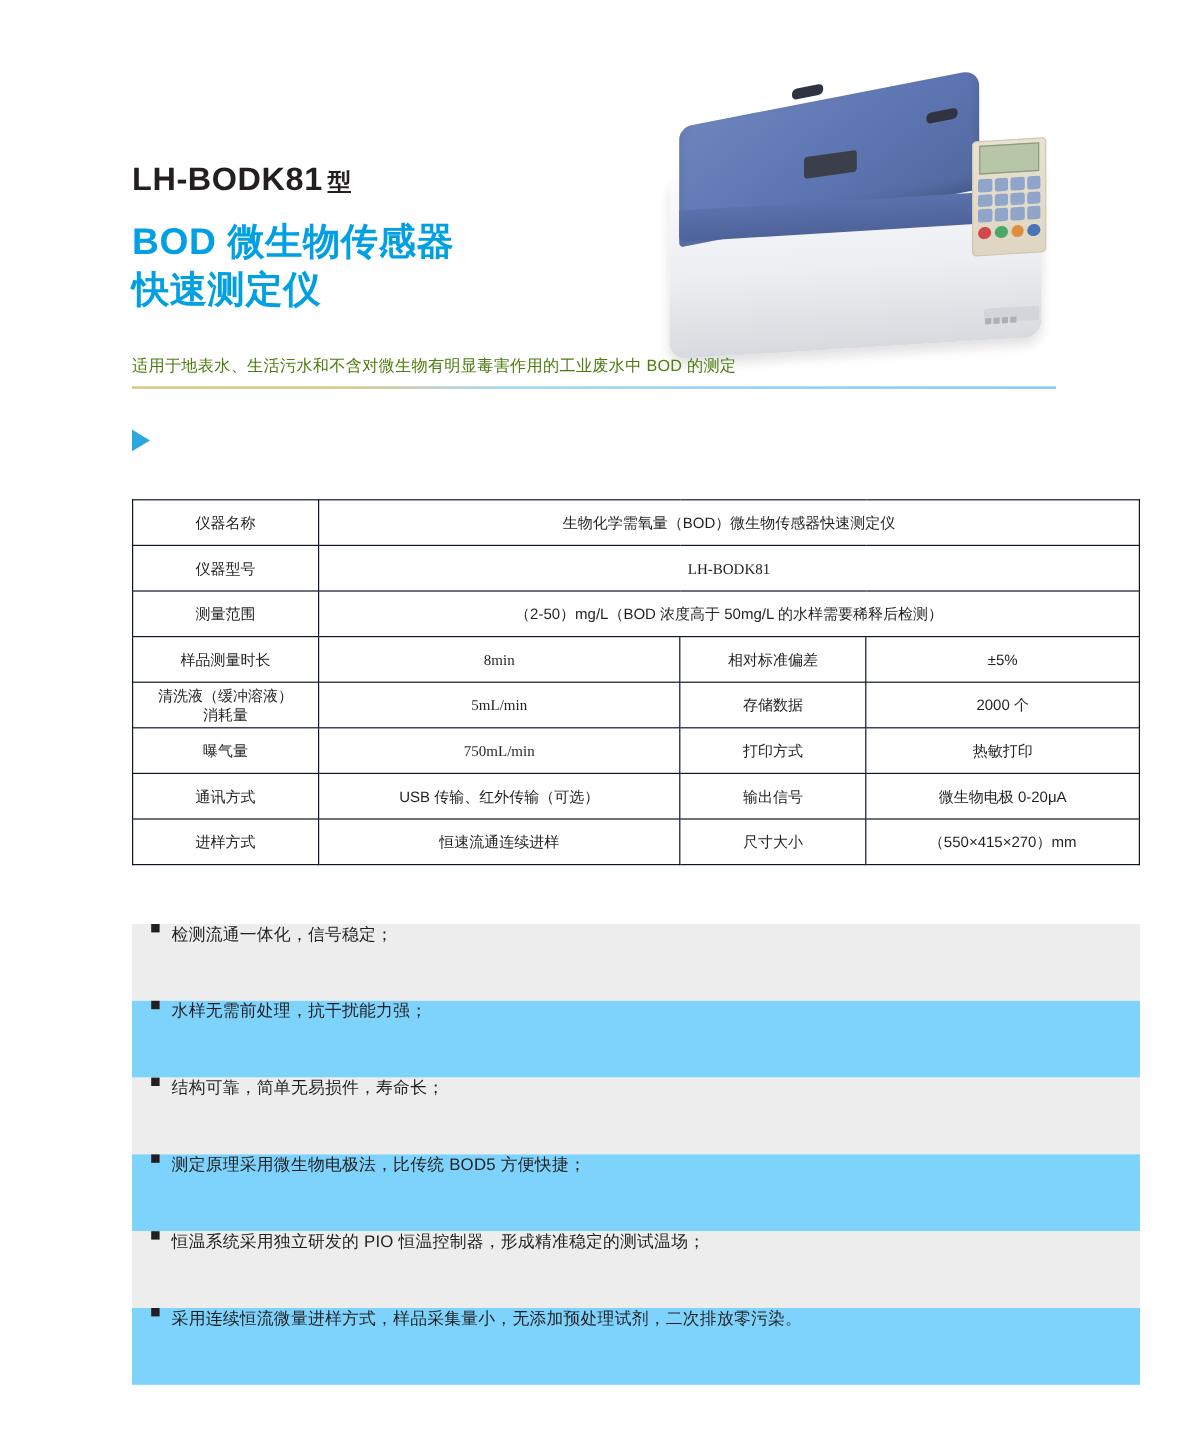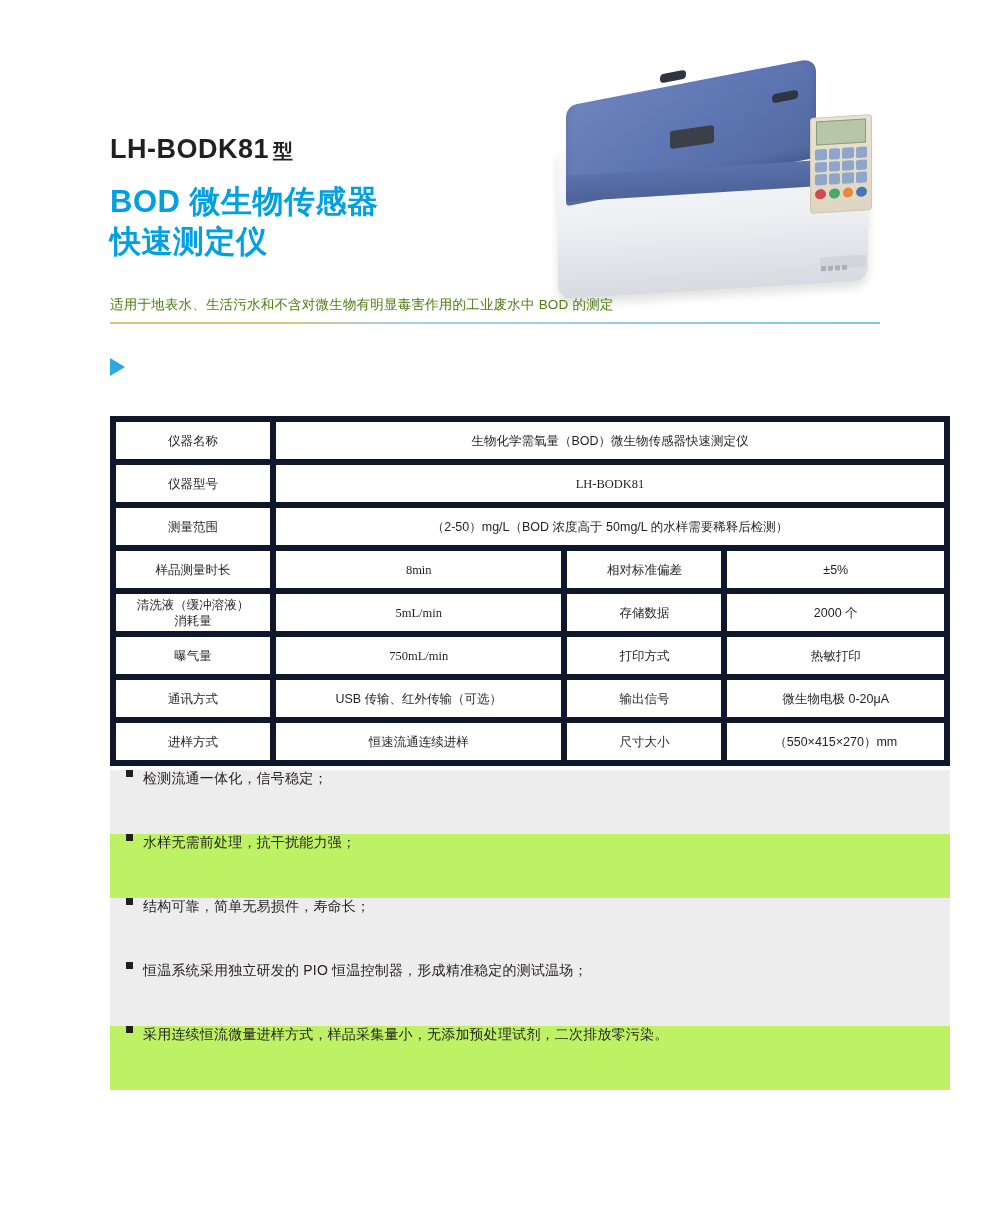--- a/index.html
+++ b/index.html
@@ -224,21 +224,21 @@
     top: 416px;
     width: 840px;
   }
   table.spec {
     width: 100%;
     border-collapse: collapse;
     font-size: 12.5px;
     color: #231f20;
   }
   table.spec td {
-    border: 6px solid #0f172a;
+    border: 1px solid #0f172a;
     height: 33px;
     text-align: center;
     vertical-align: middle;
     padding: 2px 6px;
     line-height: 16px;
   }
   table.spec td.label {
     width: 142px;
   }
   table.spec td.mid-label {
@@ -256,21 +256,21 @@
   .feature {
     height: 64px;
     display: flex;
     align-items: flex-start;
     padding-left: 16px;
     font-size: 14px;
     color: #231f20;
     letter-spacing: 0.2px;
   }
   .feature.odd { background: #ededed; }
-  .feature.even { background: #bef264; }
+  .feature.even { background: #7dd3fc; }
   .bullet {
     width: 7px; height: 7px;
     background: #231f20;
     margin-right: 10px;
     flex: 0 0 auto;
   }
 </style>
 </head>
 <body>
 
@@ -382,20 +382,24 @@
     <span>检测流通一体化，信号稳定；</span>
   </div>
   <div class="feature even">
     <span class="bullet"></span>
     <span>水样无需前处理，抗干扰能力强；</span>
   </div>
   <div class="feature odd">
     <span class="bullet"></span>
     <span>结构可靠，简单无易损件，寿命长；</span>
   </div>
+  <div class="feature even">
+    <span class="bullet"></span>
+    <span>测定原理采用微生物电极法，比传统 BOD5 方便快捷；</span>
+  </div>
   <div class="feature odd">
     <span class="bullet"></span>
     <span>恒温系统采用独立研发的 PIO 恒温控制器，形成精准稳定的测试温场；</span>
   </div>
   <div class="feature even">
     <span class="bullet"></span>
     <span>采用连续恒流微量进样方式，样品采集量小，无添加预处理试剂，二次排放零污染。</span>
   </div>
 </div>
 

